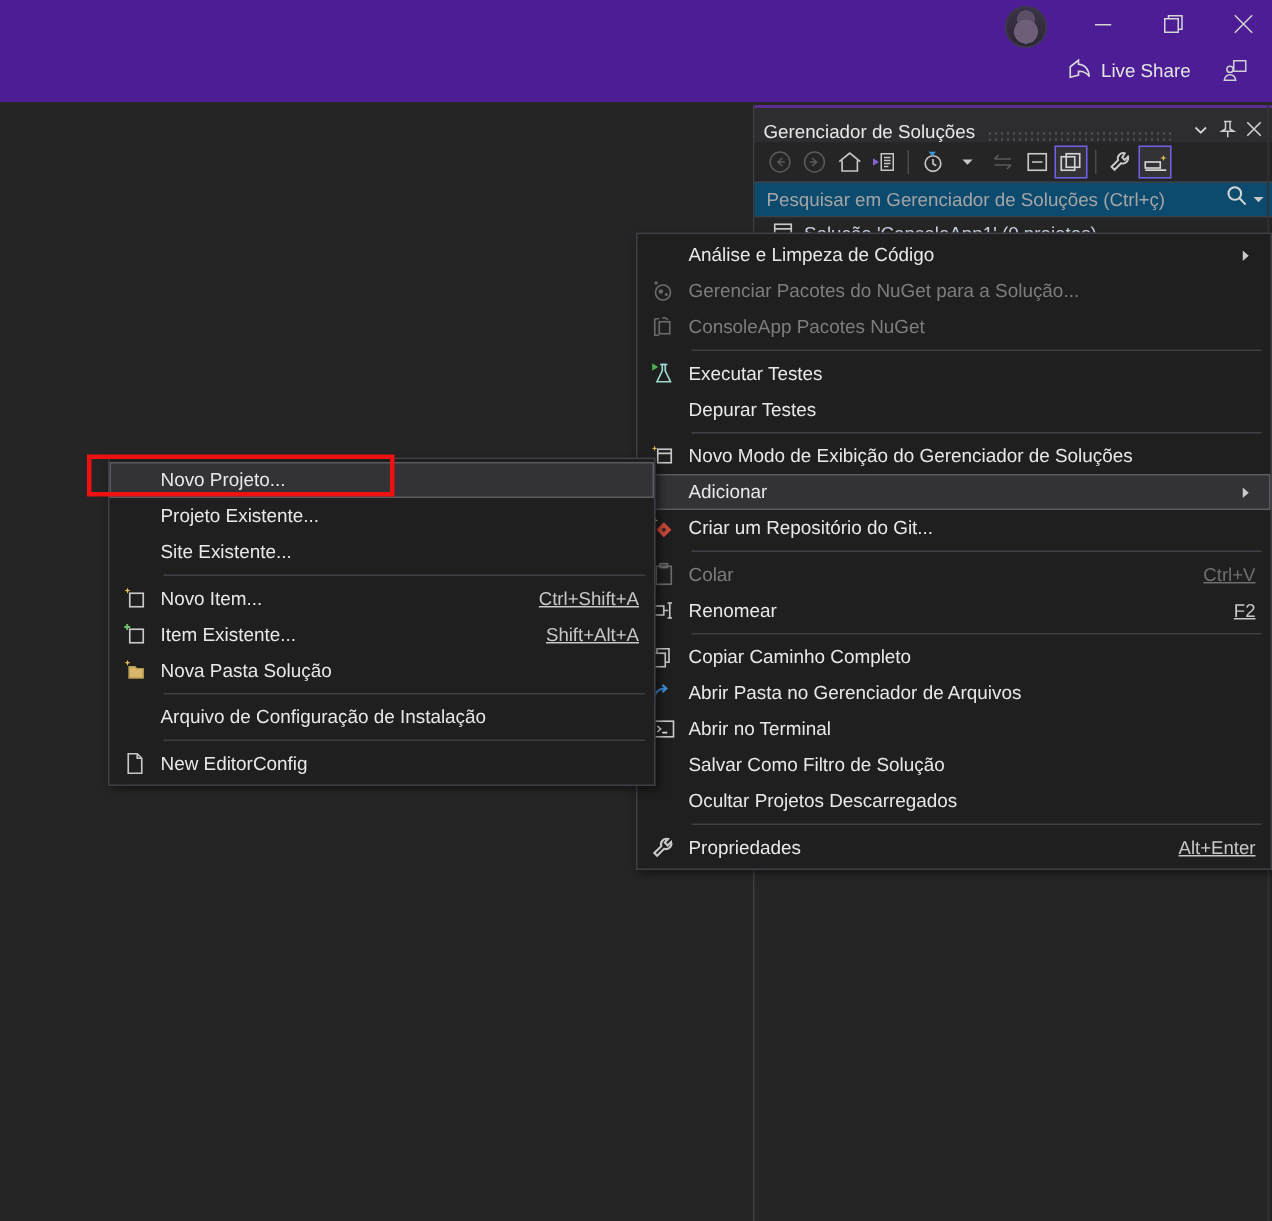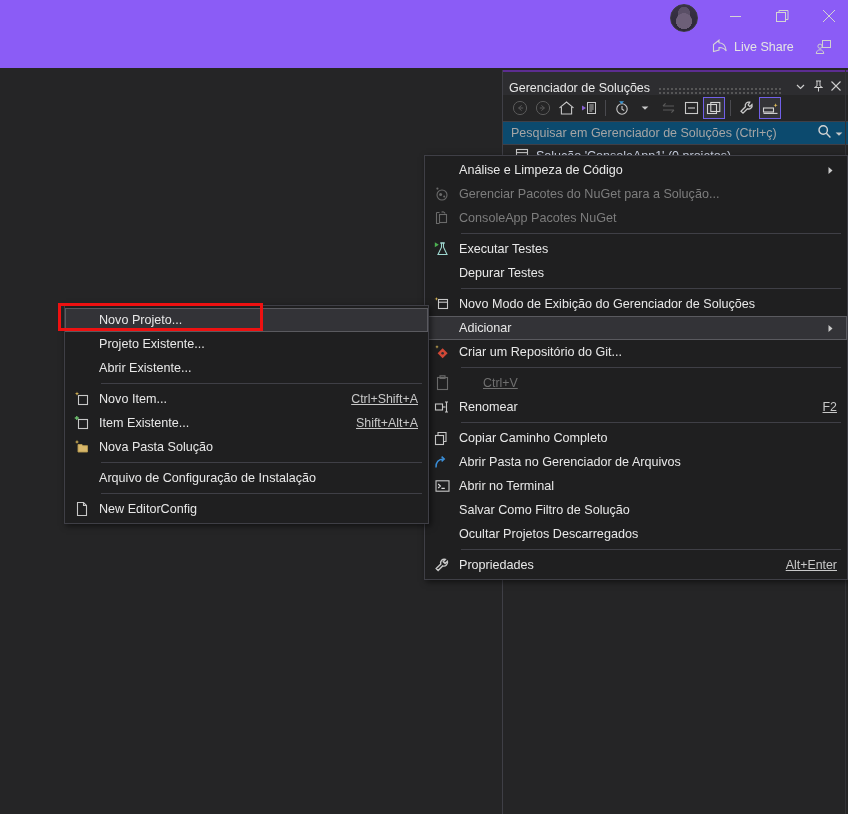--- a/index.html
+++ b/index.html
@@ -7,21 +7,21 @@
     width: 848px; height: 814px;
     background: #252526;
     font-family: "Liberation Sans", sans-serif;
     overflow: hidden;
   }
   #root { position: relative; width: 848px; height: 814px; background: #252526; }
 
   
   .titlebar {
     position: absolute; left: 0; top: 0; width: 848px; height: 68px;
-    background: #8b5cf6;
+    background: #4c1d95;
   }
   .avatar {
     position: absolute; left: 670px; top: 4px; width: 28px; height: 28px;
     border-radius: 50%;
     background:
       radial-gradient(circle at 50% 62%, #6d5f78 0 38%, rgba(109,95,120,0) 39%),
       radial-gradient(circle at 50% 30%, #5a4f66 0 26%, rgba(90,79,102,0) 27%),
       linear-gradient(#3a3347, #2c2736);
     border: 1px solid #3c3c42;
   }
@@ -102,21 +102,21 @@
   .mi-ic { width: 34px; min-width: 34px; height: 24px; display: flex; align-items: center; justify-content: center; }
   .mi-lb { flex: 1; }
   .mi-sc { color: #c8c8c8; font-size: 12.4px; margin-left: 24px; text-decoration: underline; }
   .mi.dim .mi-sc { color: #6f6f6f; }
   .mi-ar { width: 14px; min-width: 14px; display: flex; align-items: center; justify-content: center; color: #cacaca; }
   .msep { height: 1px; background: #3f3f46; margin: 3px 6px 3px 36px; }
 
   
   #ctxmenu { left: 424px; top: 155px; width: 424px; }
   
-  #submenu { left: 64px; top: 305px; width: 365px; }
+  #submenu { left: 72px; top: 305px; width: 365px; }
 
   
   .annot {
     position: absolute; left: 58px; top: 303px; width: 205px; height: 28px;
     border: 3px solid #ee1111; pointer-events: none;
   }
 
   
   .gutter { position: absolute; left: 845px; top: 70px; width: 1px; height: 744px; background: #333336; }
 </style>
@@ -377,20 +377,21 @@
 
     <div class="msep"></div>
 
     <div class="mi dim">
       <span class="mi-ic">
         <svg width="15" height="16" viewBox="0 0 15 16" fill="none" stroke="#6a6a6a" stroke-width="1.1">
           <rect x="2.5" y="2.5" width="10" height="12"></rect>
           <rect x="5" y="0.8" width="5" height="2.6"></rect>
         </svg>
       </span>
+      <span class="mi-lb">Colar</span>
       <span class="mi-sc">Ctrl+V</span>
     </div>
 
     <div class="mi">
       <span class="mi-ic">
         <svg width="17" height="14" viewBox="0 0 17 14" fill="none" stroke="#c8c8c8" stroke-width="1.1">
           <rect x="1.5" y="4" width="7" height="6"></rect>
           <path d="M8.5 7h3"></path>
           <path d="M12.5 2v10M11 2h3M11 12h3"></path>
         </svg>
@@ -461,21 +462,21 @@
       <span class="mi-lb">Novo Projeto...</span>
     </div>
 
     <div class="mi">
       <span class="mi-ic"></span>
       <span class="mi-lb">Projeto Existente...</span>
     </div>
 
     <div class="mi">
       <span class="mi-ic"></span>
-      <span class="mi-lb">Abrir Existente...</span>
+      <span class="mi-lb">Site Existente...</span>
     </div>
 
     <div class="msep"></div>
 
     <div class="mi">
       <span class="mi-ic">
         <svg width="17" height="16" viewBox="0 0 17 16" fill="none">
           <rect x="4.5" y="4.5" width="9" height="9" stroke="#c8c8c8" stroke-width="1.1"></rect>
           <path d="M3 0.6l.5 1.6 1.6.5-1.6.5L3 4.8l-.5-1.6-1.6-.5 1.6-.5z" fill="#e8c25a"></path>
         </svg>

